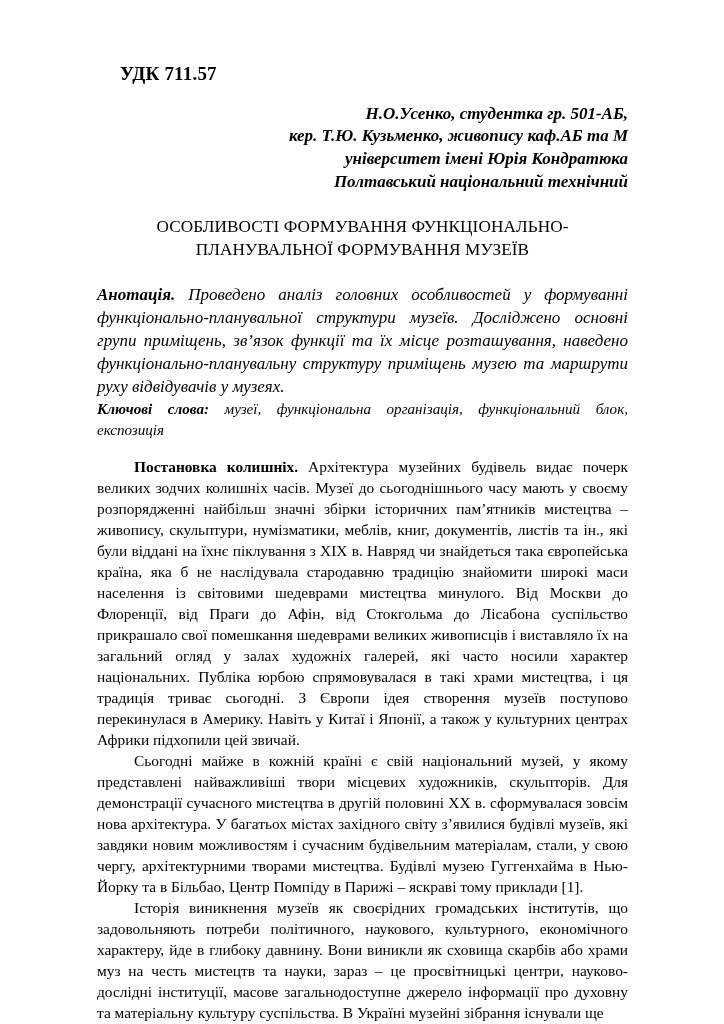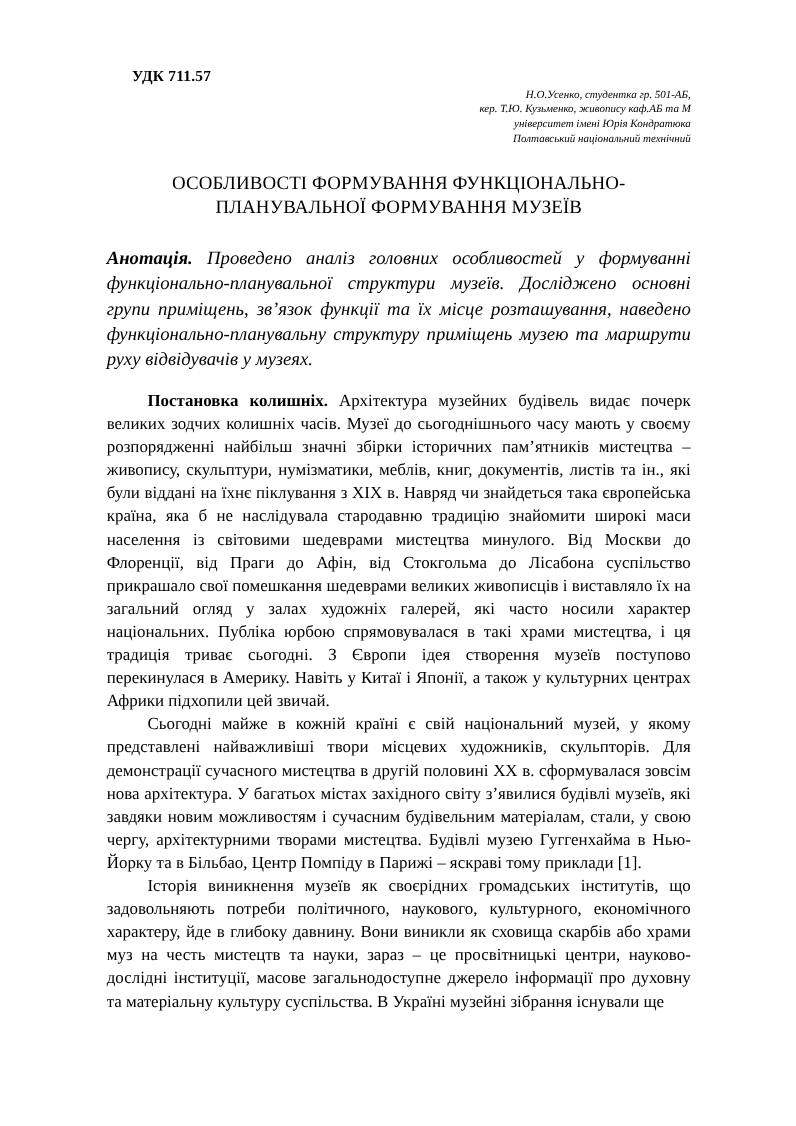--- a/index.html
+++ b/index.html
@@ -21,33 +21,34 @@
   .content {
     position: absolute;
     left: 97px;
     top: 63px;
     width: 531px;
   }
 
   
   .udc-row {
     font-weight: bold;
-    font-size: 14px;
+    font-size: 19px;
     letter-spacing: 0.2px;
     line-height: 1.2;
-    margin: 0 0 0 23px;
+    margin: 0 0 17px 23px;
   }
 
   
   .author-block {
     text-align: right;
     font-style: italic;
-    font-size: 10px;
+    font-size: 17px;
     line-height: 1.33;
     margin: 0 0 0 0;
+    font-weight: bold;
   }
   .author-line {
     display: block;
     white-space: nowrap;
   }
 
   
   .doc-title {
     text-align: center;
     font-weight: normal;
@@ -120,20 +121,24 @@
     <h1 class="doc-title">
       <span class="tl">ОСОБЛИВОСТІ ФОРМУВАННЯ ФУНКЦІОНАЛЬНО-</span>
       <span class="tl">ПЛАНУВАЛЬНОЇ ФОРМУВАННЯ МУЗЕЇВ</span>
     </h1>
 
     <div class="abstract">
       <span class="lead">Анотація. </span>
       <span>Проведено аналіз головних особливостей у формуванні функціонально-планувальної структури музеїв. Досліджено основні групи приміщень, зв’язок функції    та їх місце розташування, наведено функціонально-планувальну структуру приміщень музею та маршрути руху відвідувачів у музеях.</span>
     </div>
 
+    <div class="keywords">
+      <span class="lead">Ключові слова: </span>
+      <span>музеї, функціональна організація, функціональний блок, експозиція</span>
+    </div>
 
     <div class="body-text">
       <p>
         <span class="lead">Постановка колишніх. </span>
         <span>Архітектура музейних будівель видає почерк великих зодчих колишніх часів. Музеї до сьогоднішнього часу мають у своєму розпорядженні найбільш значні збірки історичних пам’ятників мистецтва – живопису, скульптури, нумізматики, меблів, книг, документів, листів та ін., які були віддані на їхнє піклування з XIX в. Навряд чи знайдеться така європейська країна, яка б не наслідувала стародавню традицію знайомити широкі маси населення із світовими шедеврами мистецтва минулого. Від Москви до Флоренції, від Праги до Афін, від Стокгольма до Лісабона суспільство прикрашало свої помешкання  шедеврами великих живописців і виставляло їх на загальний огляд у залах художніх галерей, які часто носили характер національних. Публіка юрбою спрямовувалася в такі   храми мистецтва, і ця традиція триває сьогодні. З Європи ідея створення музеїв поступово перекинулася в Америку. Навіть у Китаї і Японії, а також у культурних центрах Африки підхопили цей звичай.</span>
       </p>
       <p>
         <span>Сьогодні майже в кожній країні є свій національний музей, у якому представлені найважливіші твори місцевих художників, скульпторів. Для демонстрації сучасного мистецтва в другій половині XX в. сформувалася зовсім нова архітектура. У багатьох містах західного світу з’явилися будівлі музеїв, які завдяки новим можливостям і сучасним будівельним матеріалам, стали, у свою чергу, архітектурними творами мистецтва. Будівлі музею Гуггенхайма в Нью-Йорку та в Більбао, Центр Помпіду в Парижі – яскраві тому приклади [1].</span>
       </p>
       <p>

